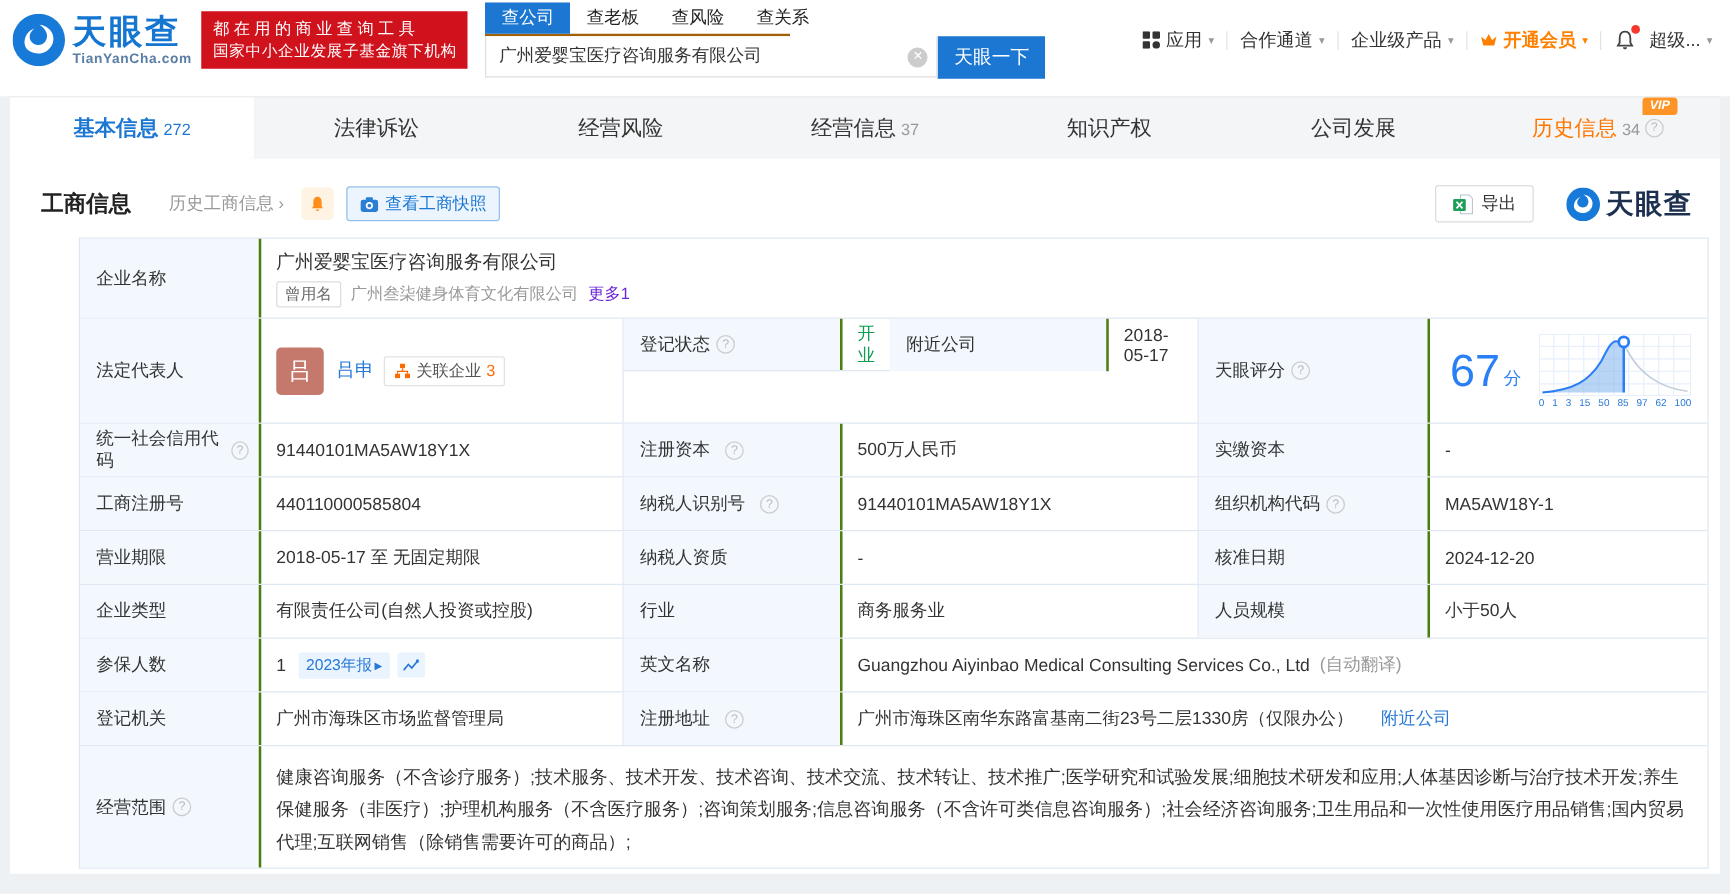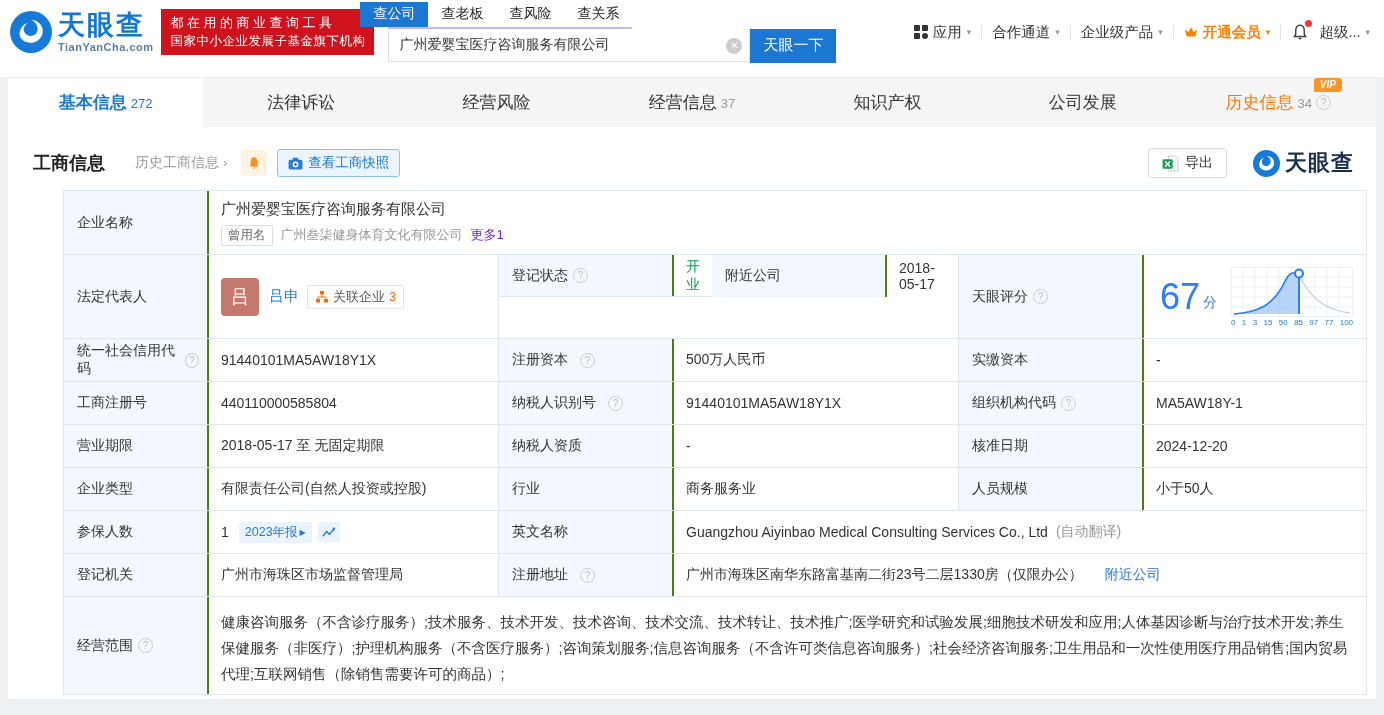--- a/index.html
+++ b/index.html
@@ -9,21 +9,21 @@
   
   .tophdr { background:#fff; height:64px; display:flex; align-items:center; padding:0 14px 0 10px; }
   .logo { display:flex; align-items:center; gap:6px; }
   .logo-txtcol { display:flex; flex-direction:column; line-height:1; }
   .logo-cn { font-size:27px; font-weight:bold; color:#1576d2; letter-spacing:2px; }
   .logo-en { font-size:11px; color:#5b7ea6; font-weight:bold; margin-top:3px; letter-spacing:.5px; }
   .promo { background:#d0121d; color:#fff; margin-left:8px; padding:5px 9px; line-height:1.45; }
   .promo .l1 { font-size:13px; letter-spacing:3.5px; }
   .promo .l2 { font-size:12.5px; letter-spacing:.5px; }
   .searcharea { margin-left:14px; }
-  .stabs { display:flex; align-items:flex-end; border-bottom:2px solid #c4b5fd; width:244px;justify-content:flex-end; }
+  .stabs { display:flex; align-items:flex-end; border-bottom:2px solid #a16207; width:244px; }
   .stab { font-size:14px; padding:3px 13px 4px; color:#222; cursor:pointer; white-space:nowrap; }
   .stab.active { background:#1b77d2; color:#fff; }
   .srow { display:flex; }
   .sbox { position:relative; }
   .sinput { width:362px; height:33px; border:1px solid #e0e0e0; border-top:none; padding:0 30px 0 10px; font-size:14px; color:#333; outline:none; font-family:inherit; }
   .clearbtn { position:absolute; right:8px; top:9px; width:16px; height:16px; border-radius:50%; background:#ccc; color:#fff; font-size:10px; line-height:16px; text-align:center; cursor:pointer; }
   .gobtn { width:86px; height:34px; background:#1b77d2; color:#fff; font-size:15px; border:none; cursor:pointer; font-family:inherit; }
   .hmenu { margin-left:auto; display:flex; align-items:center; gap:10px; font-size:14.5px; color:#333; }
   .hitem { display:flex; align-items:center; gap:5px; cursor:pointer; white-space:nowrap; }
   .caret { font-size:9px; color:#999; }
@@ -306,21 +306,21 @@
             <circle cx="68" cy="6.5" r="4" fill="#fff" stroke="#2a7ff6" stroke-width="2.2"></circle>
           </svg>
           <div class="axisrow">
             <span>0</span>
             <span>1</span>
             <span>3</span>
             <span>15</span>
             <span>50</span>
             <span>85</span>
             <span>97</span>
-            <span>77</span>
+            <span>62</span>
             <span>100</span>
           </div>
         </div>
       </div>
     </div>
 
     <div class="trow h43">
       <div class="lbl w1">
           <span>统一社会信用代码</span>
           <span class="qcirc">?</span>

